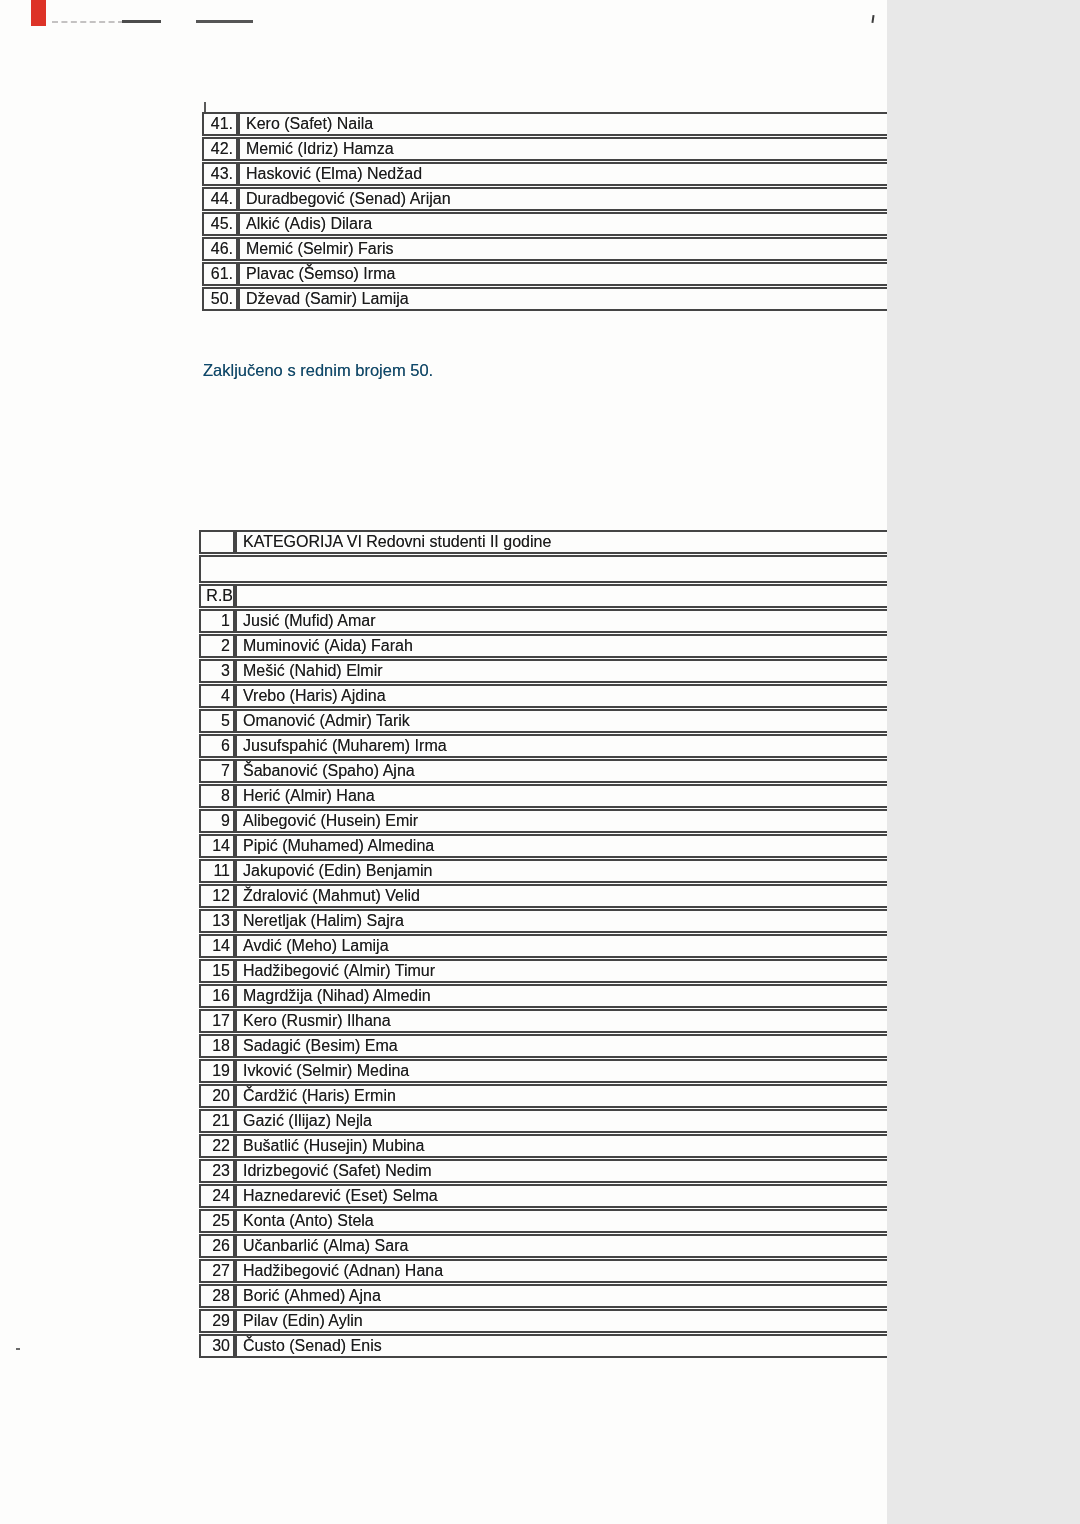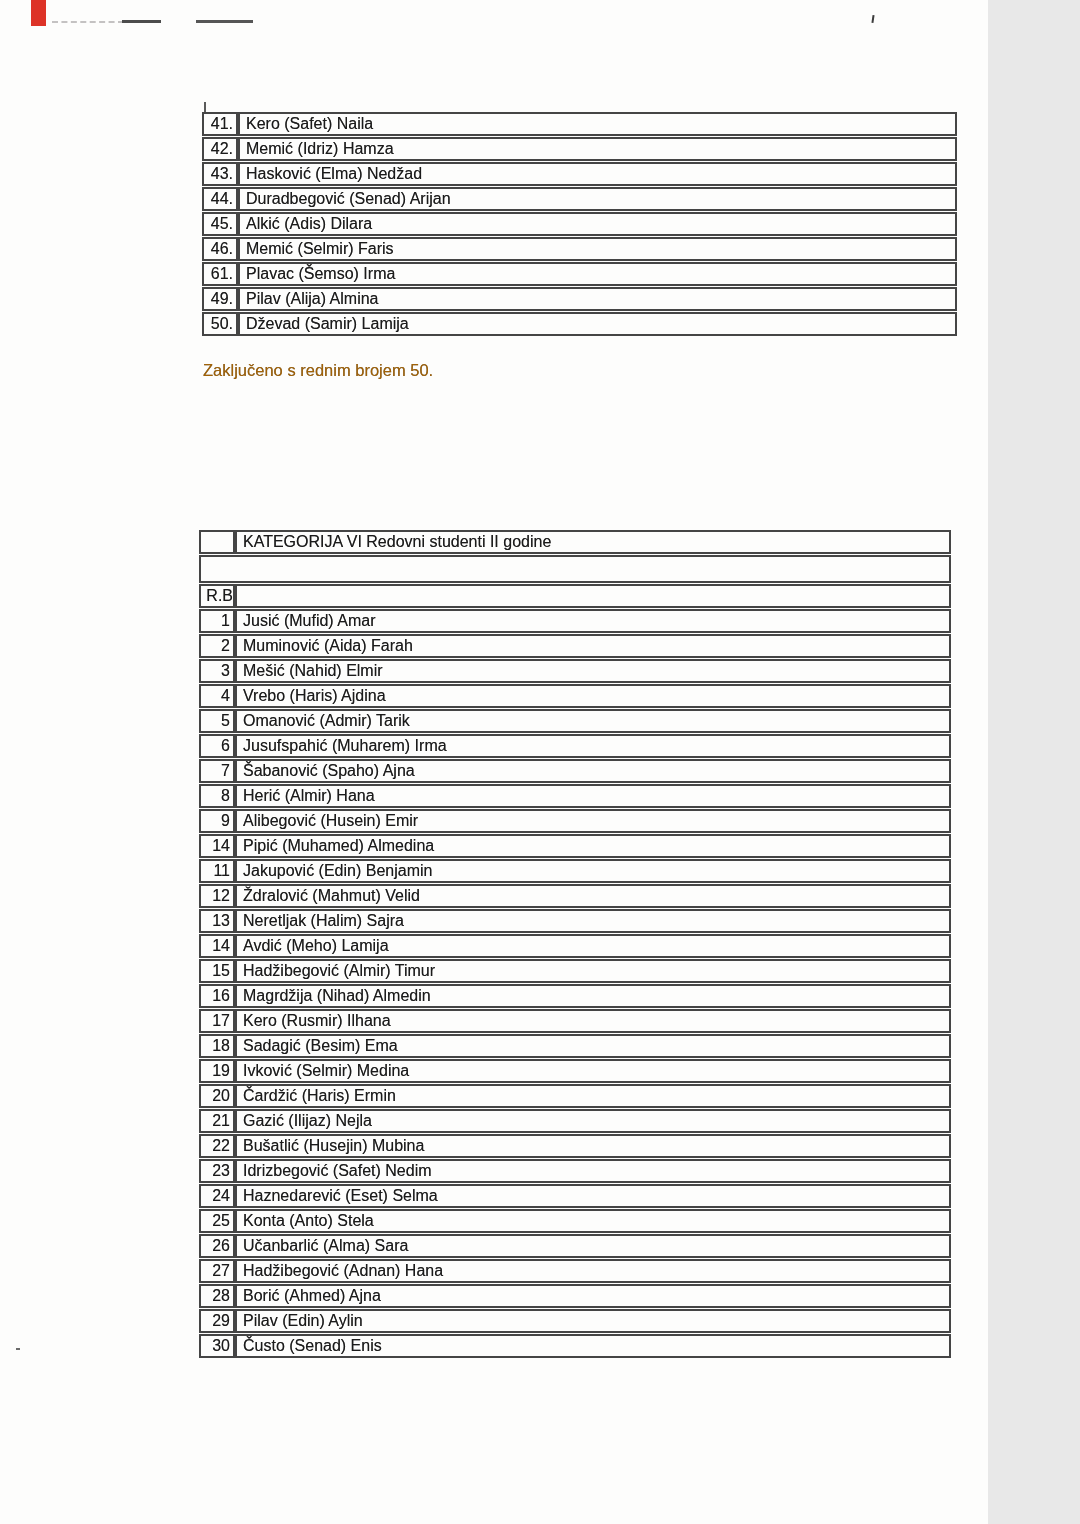--- a/index.html
+++ b/index.html
@@ -1,22 +1,23 @@
 <!DOCTYPE html>
 <html><head>
 <meta charset="utf-8">
 <style>
   html,body{margin:0;padding:0;background:#e8e8e8;}
   .doc{
     position:relative;
-    width:988px;height:1524px;
+    width:876px;height:1524px;
     background:#fdfdfc;
     font-family:"Liberation Sans", sans-serif;
     color:#1b1b1b;
     overflow:hidden;
+    padding-left:11px;
   }
   
   .artifact{position:absolute;}
   .red-mark{left:31px;top:0;width:15px;height:26px;background:#dd3327;}
   .dash-faint{left:52px;top:21px;width:72px;height:0;border-top:2px dashed #c4c2c2;}
   .dash-dark1{left:122px;top:20px;width:39px;height:3px;background:#4c4c4c;}
   .dash-dark2{left:196px;top:20px;width:57px;height:3px;background:#565656;}
   .tick-topright{left:872px;top:15px;width:2px;height:8px;background:#3c3c3c;transform:rotate(8deg);}
   .tick-midright{left:1029px;top:492px;width:2px;height:8px;background:#555;transform:rotate(14deg);}
   .edge-line{left:1069px;top:418px;width:2px;height:165px;background:#e4e2e0;}
@@ -37,21 +38,21 @@
   }
   td.num{text-align:right;padding-right:3px;}
   td.name{padding-left:6px;}
   .t1{position:absolute;left:202px;top:111px;width:755px;}
   .t2{position:absolute;left:199px;top:529px;width:752px;}
   .t2 td.title{font-weight:normal;padding-left:6px;}
   .t2 tr.spacer td{height:24px;}
   .t2 td.rb{text-align:right;padding-left:4px;margin-left:24px;}
   .note{
     position:absolute;left:203px;top:361px;
-    font-size:16.5px;color:#a16207;
+    font-size:16.5px;color:#0c4a6e;
     text-shadow:0 0 .5px rgba(40,40,40,.6);
   }
 </style>
 </head>
 <body>
 
 <div class="doc">
 
   <div class="artifact red-mark"></div>
   <div class="artifact dash-faint"></div>
@@ -99,24 +100,20 @@
           <td class="num">46.</td>
           <td class="name">Memić (Selmir) Faris</td>
         </tr>
 
         <tr>
           <td class="num">61.</td>
           <td class="name">Plavac (Šemso) Irma</td>
         </tr>
 
 
-        <tr>
-          <td class="num">49.</td>
-          <td class="name">Pilav (Alija) Almina</td>
-        </tr>
 
         <tr>
           <td class="num">50.</td>
           <td class="name">Dževad (Samir) Lamija</td>
         </tr>
       </tbody>
   </table>
 
   <div class="note">Zaključeno s rednim brojem 50.</div>
 

